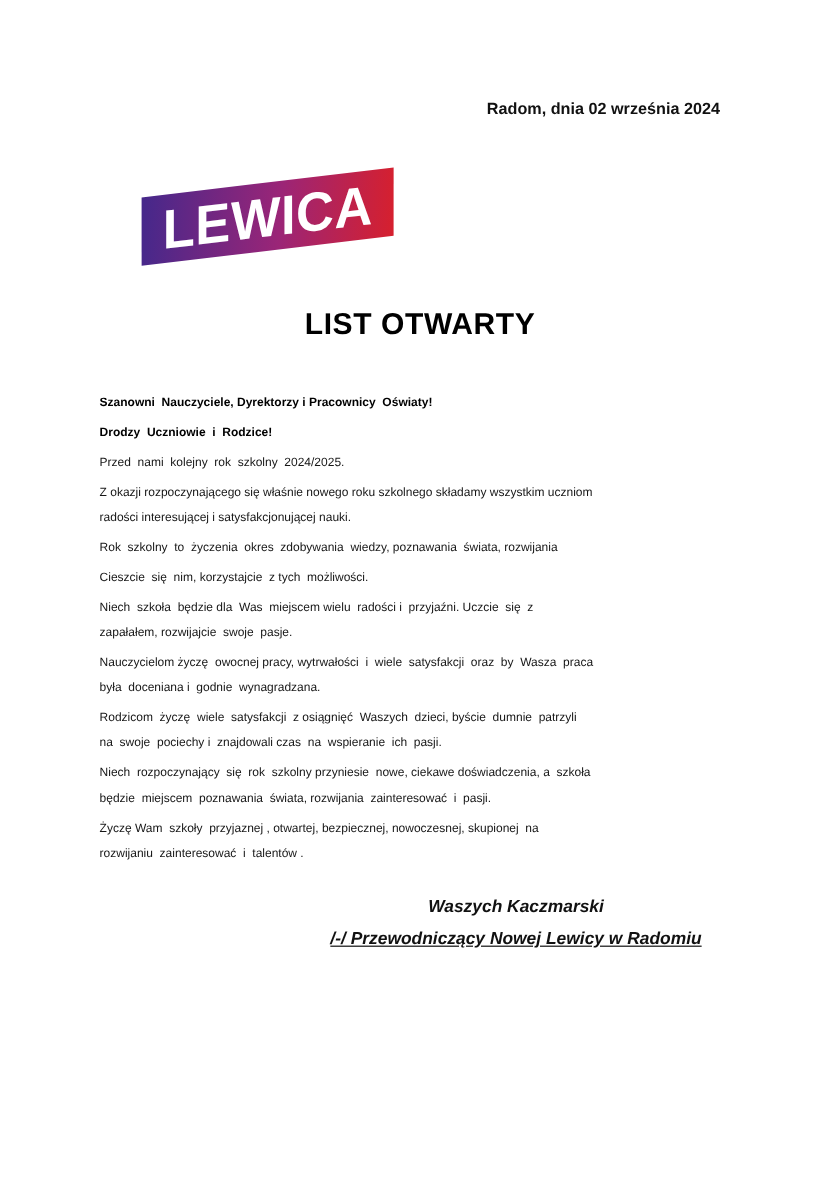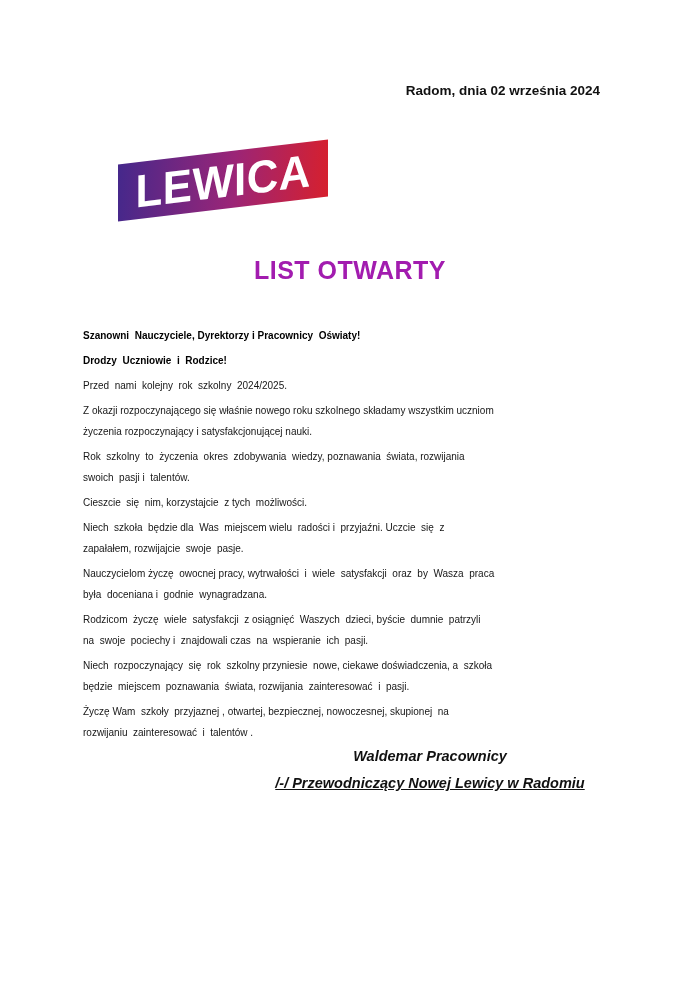--- a/index.html
+++ b/index.html
@@ -46,21 +46,21 @@
   }
   .page-title {
     position: absolute;
     top: 256px;
     left: 0;
     width: 700px;
     text-align: center;
     font-size: 25px;
     font-weight: bold;
     letter-spacing: 0.5px;
-    color: #a21caf;
+    color: #000000;
     white-space: pre;
   }
   .letter-body {
     position: absolute;
     left: 83px;
     top: 325px;
     width: 560px;
     font-size: 10px;
     line-height: 21px;
     color: #161616;
@@ -100,25 +100,24 @@
       <div class="body-line">Szanowni  Nauczyciele, Dyrektorzy i Pracownicy  Oświaty!</div>
     </div>
     <div class="para bold">
       <div class="body-line">Drodzy  Uczniowie  i  Rodzice!</div>
     </div>
     <div class="para">
       <div class="body-line">Przed  nami  kolejny  rok  szkolny  2024/2025.</div>
     </div>
     <div class="para">
       <div class="body-line">Z okazji rozpoczynającego się właśnie nowego roku szkolnego składamy wszystkim uczniom</div>
-      <div class="body-line">życzenia rozpoczynający i satysfakcjonującej nauki.</div>
+      <div class="body-line">radości interesującej i satysfakcjonującej nauki.</div>
     </div>
     <div class="para">
       <div class="body-line">Rok  szkolny  to  życzenia  okres  zdobywania  wiedzy, poznawania  świata, rozwijania</div>
-      <div class="body-line">swoich  pasji i  talentów.</div>
     </div>
     <div class="para">
       <div class="body-line">Cieszcie  się  nim, korzystajcie  z tych  możliwości.</div>
     </div>
     <div class="para">
       <div class="body-line">Niech  szkoła  będzie dla  Was  miejscem wielu  radości i  przyjaźni. Uczcie  się  z</div>
       <div class="body-line">zapałałem, rozwijajcie  swoje  pasje.</div>
     </div>
     <div class="para">
       <div class="body-line">Nauczycielom życzę  owocnej pracy, wytrwałości  i  wiele  satysfakcji  oraz  by  Wasza  praca</div>
@@ -132,17 +131,17 @@
       <div class="body-line">Niech  rozpoczynający  się  rok  szkolny przyniesie  nowe, ciekawe doświadczenia, a  szkoła</div>
       <div class="body-line">będzie  miejscem  poznawania  świata, rozwijania  zainteresować  i  pasji.</div>
     </div>
     <div class="para">
       <div class="body-line">Życzę Wam  szkoły  przyjaznej , otwartej, bezpiecznej, nowoczesnej, skupionej  na</div>
       <div class="body-line">rozwijaniu  zainteresować  i  talentów .</div>
     </div>
   </div>
 
   <div class="signature-block">
-    <div class="signature-name">Waldemar Pracownicy</div>
+    <div class="signature-name">Waszych Kaczmarski</div>
     <div class="signature-role">/-/ Przewodniczący Nowej Lewicy w Radomiu</div>
   </div>
 
 </div>
 
 </body></html>

